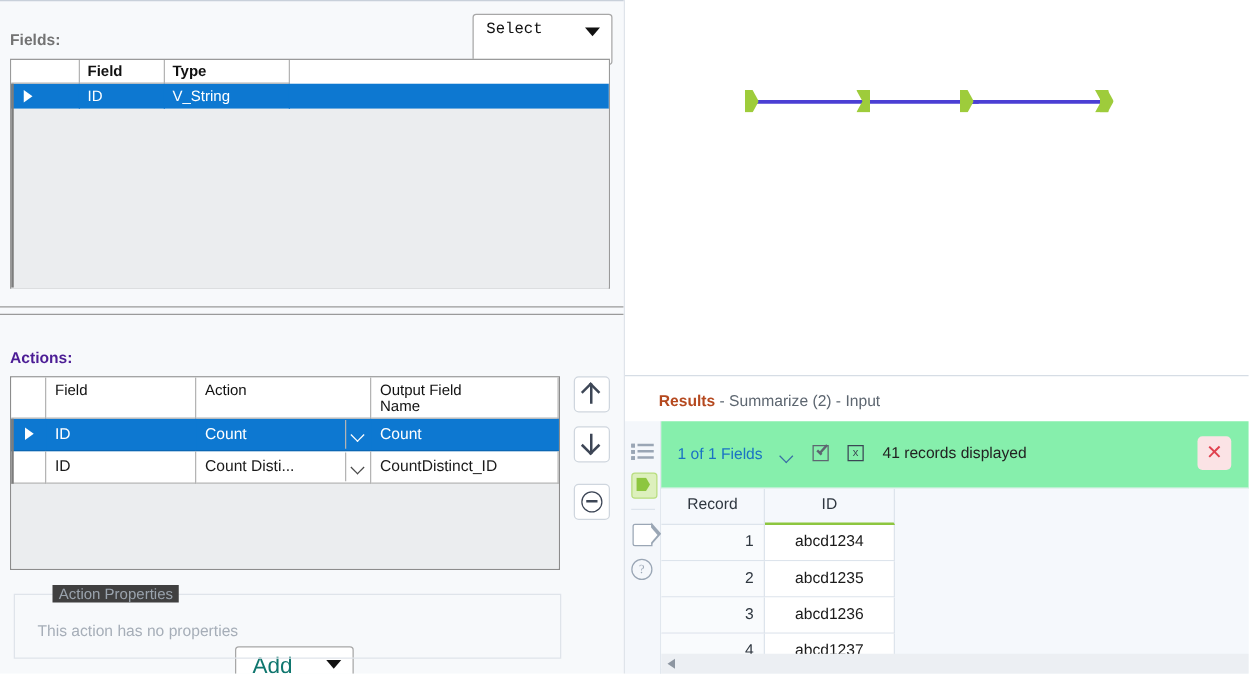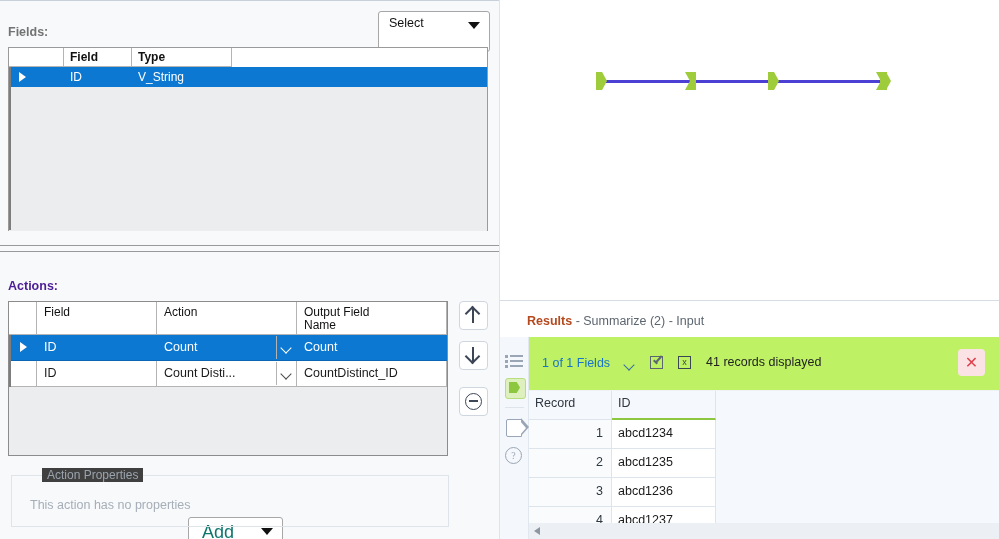--- a/index.html
+++ b/index.html
@@ -36,20 +36,21 @@
     font-weight: bold; font-size: 12.5px; color: #737373;
   }
   .select-dd {
     position: absolute; left: 378px; top: 10px;
     width: 112px; height: 41px;
     background: #ffffff;
     border: 1px solid #a7a7a7;
     border-radius: 3px;
     box-sizing: border-box;
     cursor: pointer;
+    font-family: Liberation Mono, monospace;
   }
   .select-dd .ddlabel {
     position: absolute; left: 10px; top: 4px;
     font-size: 12.5px; color: #111;
   }
   .caret {
     position: absolute; right: 9px; top: 10px;
     width: 0; height: 0;
     border-left: 6px solid transparent;
     border-right: 6px solid transparent;
@@ -336,21 +337,21 @@
     position:absolute; left:5px; top:110px;
     width:15px;height:15px;border-radius:50%;
     border:1.6px solid #9aa6b5;
     color:#9aa6b5; font-size:10px; text-align:center; line-height:15px;
     font-family:"Liberation Serif", serif;
   }
 
   .res-toolbar {
     position: absolute; left: 29px; top: 36px;
     width: 470px; height: 54px;
-    background: #bef264;
+    background: #86efac;
     border-bottom: 1px solid #eef2f6;
     box-sizing: border-box;
   }
   .fields-sel {
     position: absolute; left: 13px; top: 19px;
     font-size: 12.5px; color: #1a73c4; cursor: pointer;
   }
   .fs-caret {
     position: absolute; left: 96px; top: 24px;
     width: 7px; height: 7px;
@@ -407,21 +408,21 @@
     overflow: hidden;
   }
   .rt-row { display: flex; height: 29px; }
   .rt-row .cell {
     box-sizing: border-box;
     border-right: 1px solid #dde4ec;
     border-bottom: 1px solid #dde4ec;
     font-size: 12.5px;
     padding: 6px 6px 0 6px;
     background: #ffffff;
-    overflow: hidden; white-space: nowrap;
+    overflow: hidden; white-space: nowrap; text-align: center;
   }
   .rt-head .cell {
     background: #f5f8fc;
     border-bottom: 1px solid #dde4ec;
     color: #2f3740;
     padding-top: 5px;
   }
   .rt-head .cell.idcol { border-bottom: 2px solid #8dc63f; }
   .rt-row .cell.recno { text-align: right; padding-right: 8px; background:#f9fbfd; color:#2f3740;}
   .col-rec { width: 83px; flex: 0 0 83px; }

